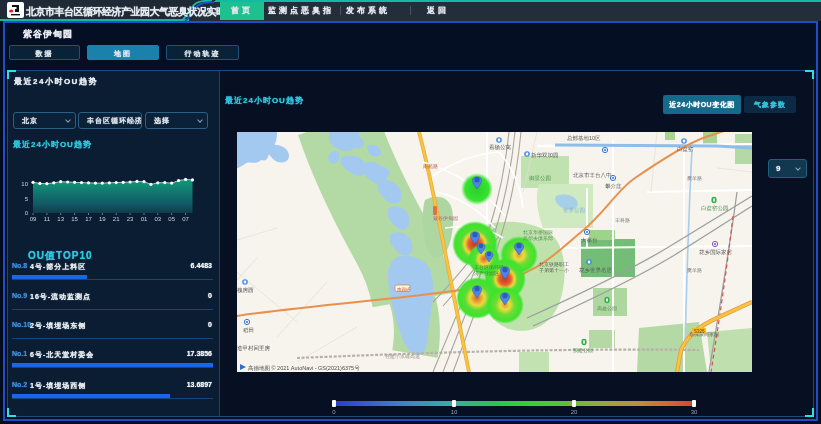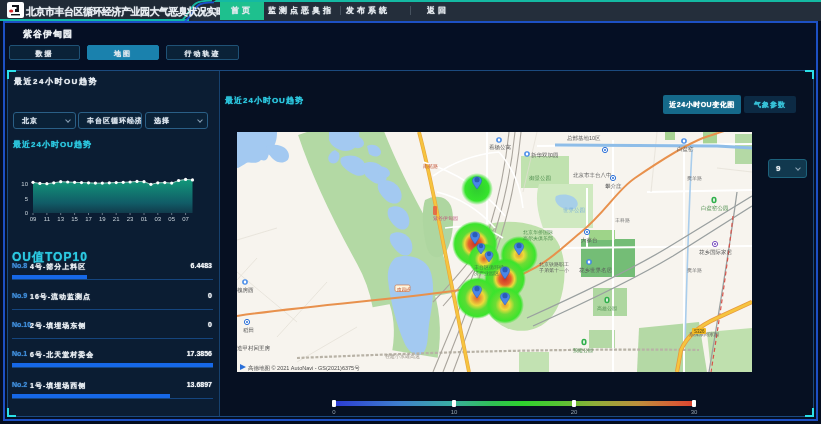--- a/index.html
+++ b/index.html
@@ -160,21 +160,21 @@
         <line x1="64.6" y1="43" x2="64.6" y2="45" stroke="#8fa0ad" stroke-width="0.7"></line>
         <line x1="78.5" y1="43" x2="78.5" y2="45" stroke="#8fa0ad" stroke-width="0.7"></line>
         <line x1="92.3" y1="43" x2="92.3" y2="45" stroke="#8fa0ad" stroke-width="0.7"></line>
         <line x1="106.2" y1="43" x2="106.2" y2="45" stroke="#8fa0ad" stroke-width="0.7"></line>
         <line x1="120.1" y1="43" x2="120.1" y2="45" stroke="#8fa0ad" stroke-width="0.7"></line>
         <line x1="134.0" y1="43" x2="134.0" y2="45" stroke="#8fa0ad" stroke-width="0.7"></line>
         <line x1="147.8" y1="43" x2="147.8" y2="45" stroke="#8fa0ad" stroke-width="0.7"></line>
         <line x1="161.7" y1="43" x2="161.7" y2="45" stroke="#8fa0ad" stroke-width="0.7"></line>
         <line x1="175.6" y1="43" x2="175.6" y2="45" stroke="#8fa0ad" stroke-width="0.7"></line>
       </svg></div>
-<div class="cyan abs" style="left:12px;top:249px;font-size:12px">OU值TOP10</div>
+<div class="cyan abs" style="left:28px;top:249px;font-size:10px">OU值TOP10</div>
 <div id="toplist">
       <div class="rowlab no" style="left:12px;top:262px">No.8</div>
 <div class="rowlab nm" style="left:30px;top:262px">4号-筛分上料区</div>
 <div class="rowlab val" style="right:609px;top:262px">6.4483</div>
 <div class="fill" style="top:275px;width:75px"></div>
 <div class="track" style="top:279px"></div>
 <div class="rowlab no" style="left:12px;top:292px">No.9</div>
 <div class="rowlab nm" style="left:30px;top:292px">16号-流动监测点</div>
 <div class="rowlab val" style="right:609px;top:292px">0</div>
 <div class="track" style="top:309px"></div>

